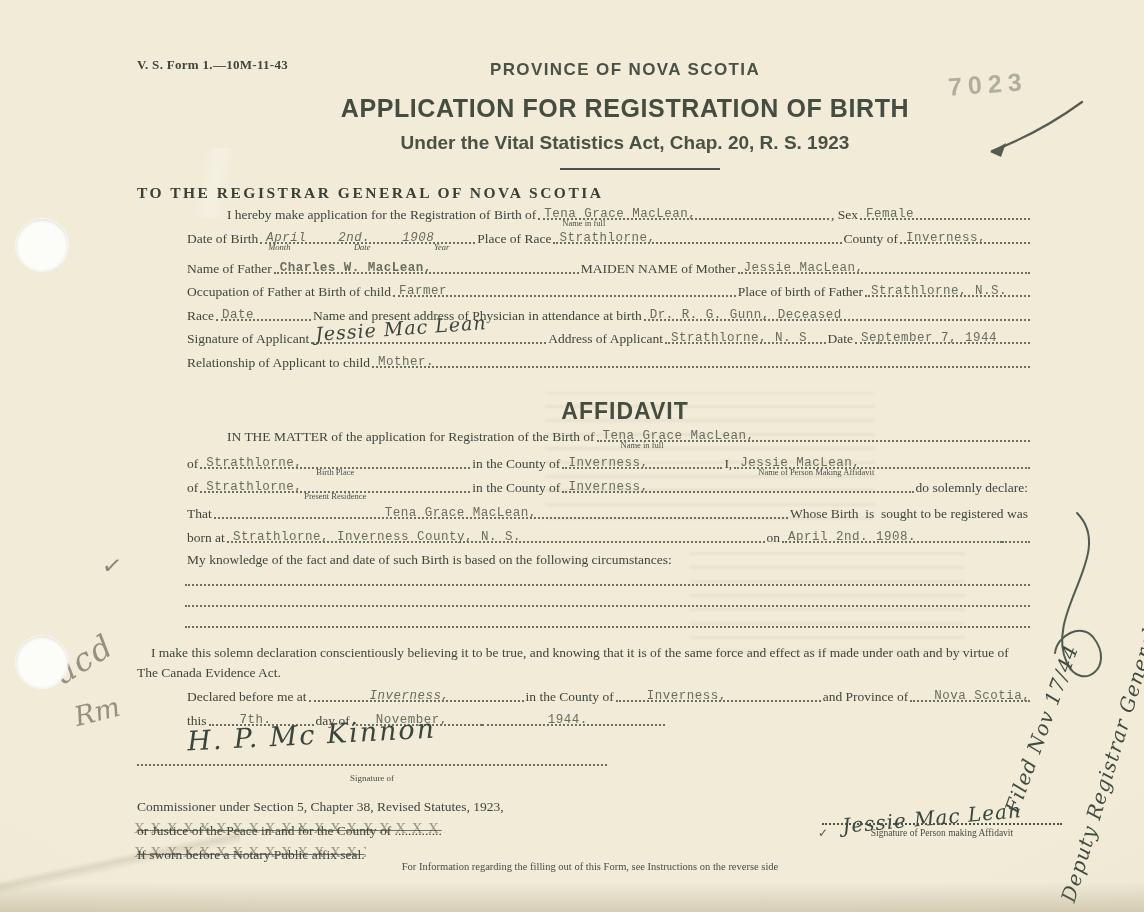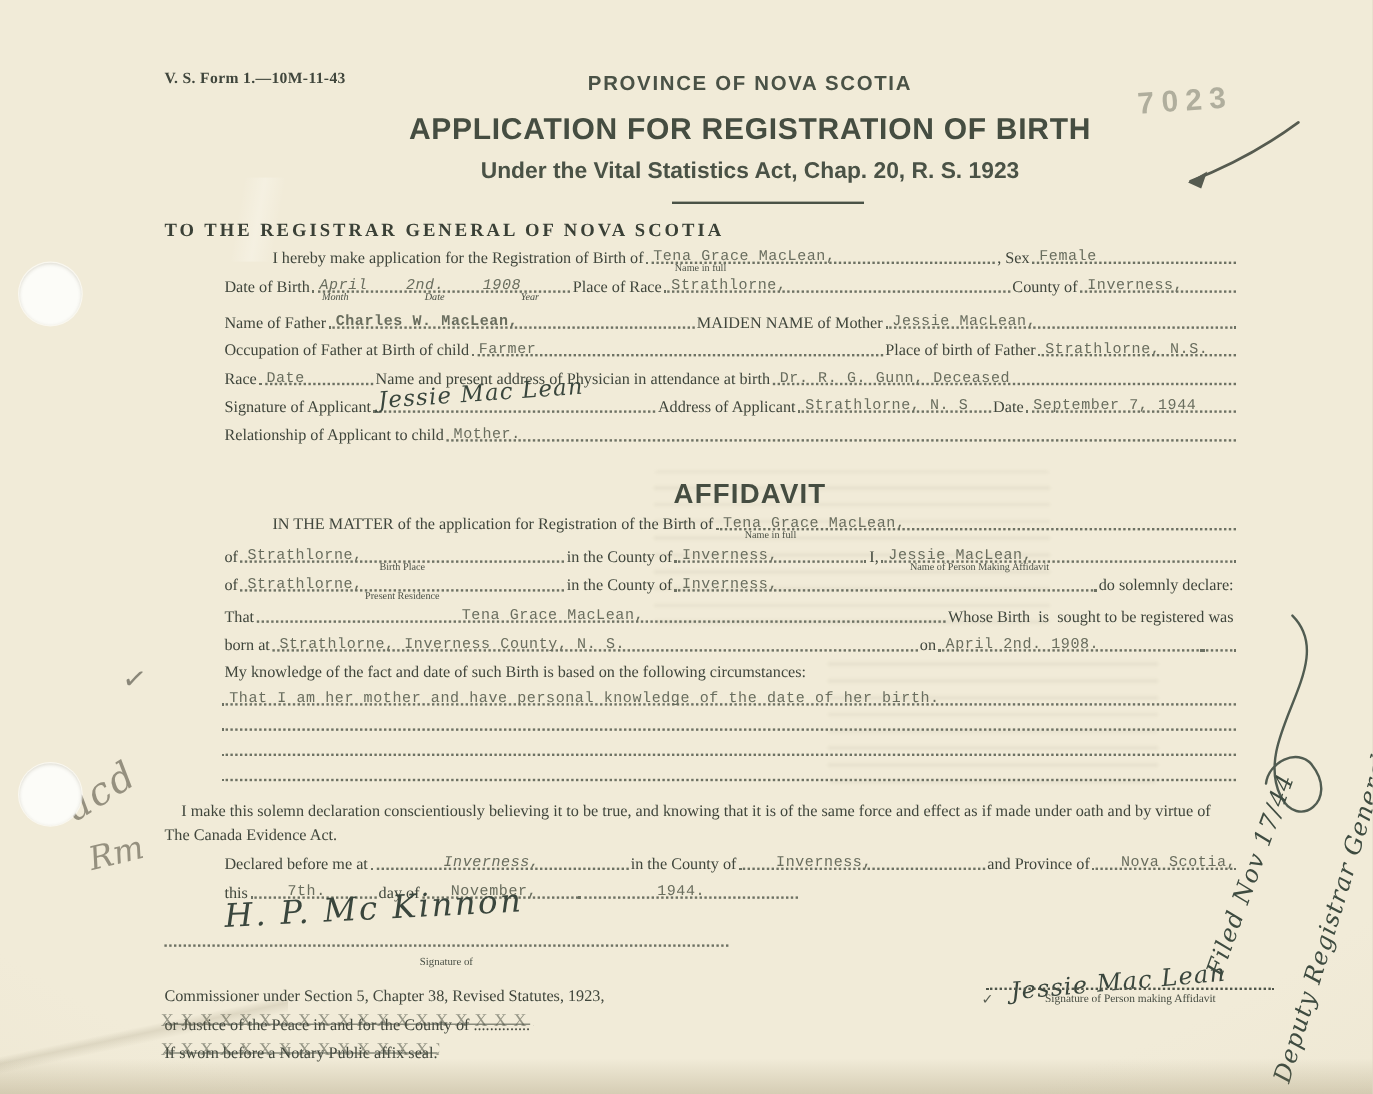--- a/index.html
+++ b/index.html
@@ -278,25 +278,20 @@
       <span class="fld w220">
         <span class="typed">April 2nd. 1908.</span>
       </span>
       <span class="dots d28"></span>
     </div>
 
     <div class="aline" style="margin-top:6px">
       <span class="lbl">My knowledge of the fact and date of such Birth is based on the following circumstances:</span>
     </div>
 
-    <div class="aline" style="margin-top:6px">
-      <span class="fld grow">
-        <span class="typed">That I am her mother and have personal knowledge of the date of her birth.</span>
-      </span>
-    </div>
 
     <div class="aline" style="margin-top:5px">
         <span class="dots"></span>
       </div>
     <div class="aline" style="margin-top:5px">
         <span class="dots"></span>
       </div>
     <div class="aline" style="margin-top:5px">
         <span class="dots"></span>
       </div>
@@ -347,20 +342,21 @@
     </div>
   </div>
 
   <div class="affiant">
     <span class="check">✓</span>
     <span class="hand hand-sig">Jessie Mac Lean</span>
     <div class="dotline"></div>
     <div class="lab">Signature of Person making Affidavit</div>
   </div>
 
+  <div class="footer-note">For Information regarding the filling out of this Form, see Instructions on the reverse side</div>
 
   <div class="hand pencil scrib1">acd</div>
   <div class="hand pencil scrib2">Rm</div>
   <div class="checkmark">✓</div>
   <div class="hand filed">Filed Nov 17/44</div>
   <div class="hand deputy">Deputy Registrar General</div>
   <svg class="svg-abs" style="left:985px; top:495px;" width="150" height="260" viewBox="0 0 150 260">
     <path d="M92 18 C 132 58, 58 118, 82 168 C 96 198, 132 172, 108 142 C 96 128, 72 140, 70 158" fill="none" stroke="#3f4d42" stroke-width="2" stroke-linecap="round" opacity="0.9"></path>
   </svg>
 

